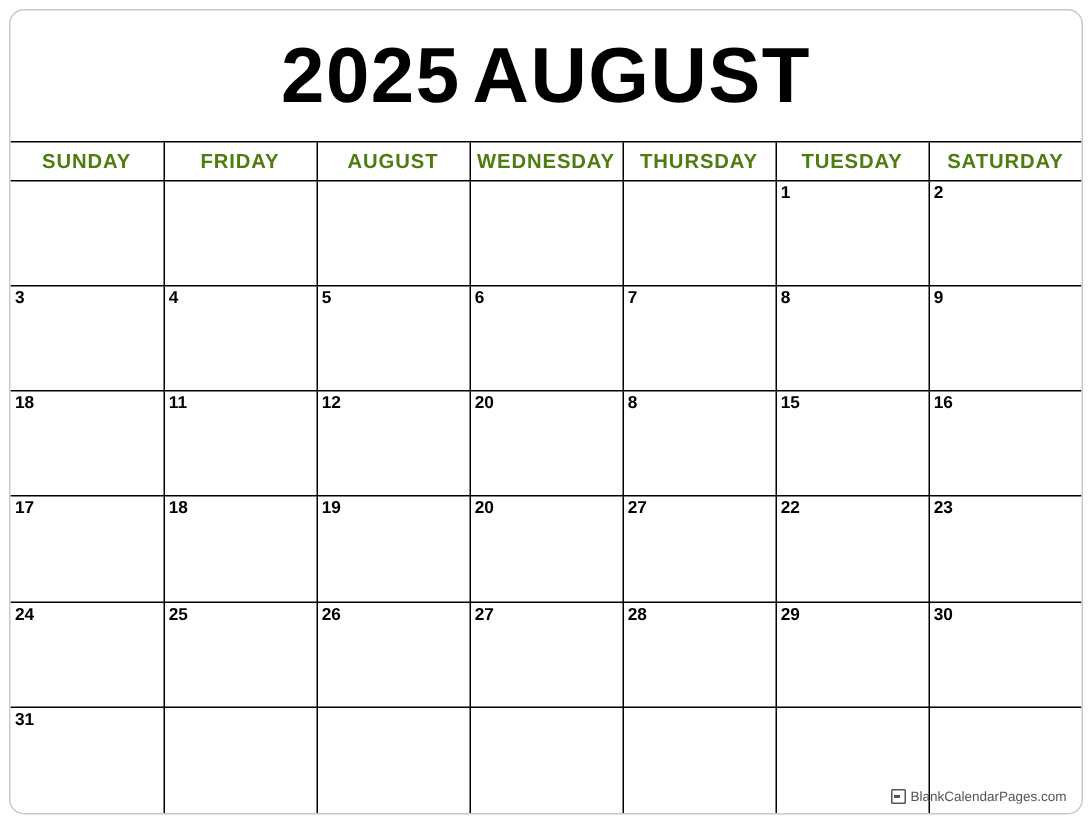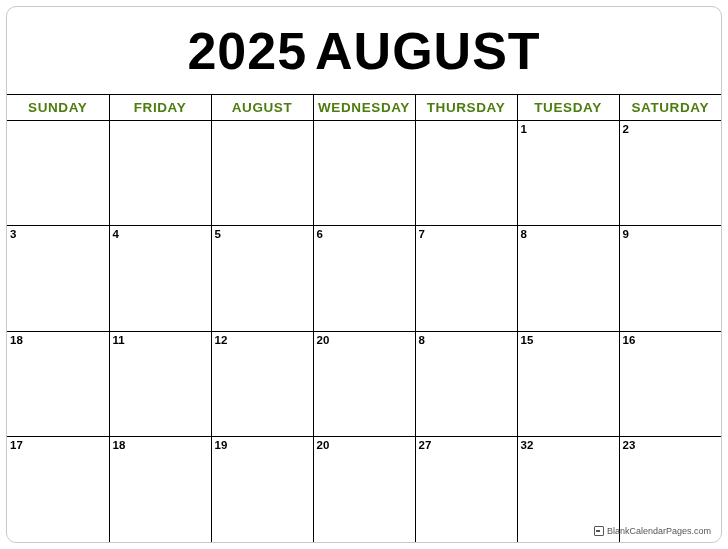--- a/index.html
+++ b/index.html
@@ -223,24 +223,70 @@
           <td>
               <span class="day-number">19</span>
             </td>
           <td>
               <span class="day-number">20</span>
             </td>
           <td>
               <span class="day-number">27</span>
             </td>
           <td>
-              <span class="day-number">32</span>
+              <span class="day-number">22</span>
             </td>
           <td>
               <span class="day-number">23</span>
+            </td>
+        </tr>
+        <tr>
+          <td>
+              <span class="day-number">24</span>
+            </td>
+          <td>
+              <span class="day-number">25</span>
+            </td>
+          <td>
+              <span class="day-number">26</span>
+            </td>
+          <td>
+              <span class="day-number">27</span>
+            </td>
+          <td>
+              <span class="day-number">28</span>
+            </td>
+          <td>
+              <span class="day-number">29</span>
+            </td>
+          <td>
+              <span class="day-number">30</span>
+            </td>
+        </tr>
+        <tr>
+          <td>
+              <span class="day-number">31</span>
+            </td>
+          <td>
+              <span class="day-number"></span>
+            </td>
+          <td>
+              <span class="day-number"></span>
+            </td>
+          <td>
+              <span class="day-number"></span>
+            </td>
+          <td>
+              <span class="day-number"></span>
+            </td>
+          <td>
+              <span class="day-number"></span>
+            </td>
+          <td>
+              <span class="day-number"></span>
             </td>
         </tr>
       </tbody>
     </table>
 
     <div class="footer-credit">
       <span class="credit-mark"></span>
       <span>BlankCalendarPages.com</span>
     </div>
 

